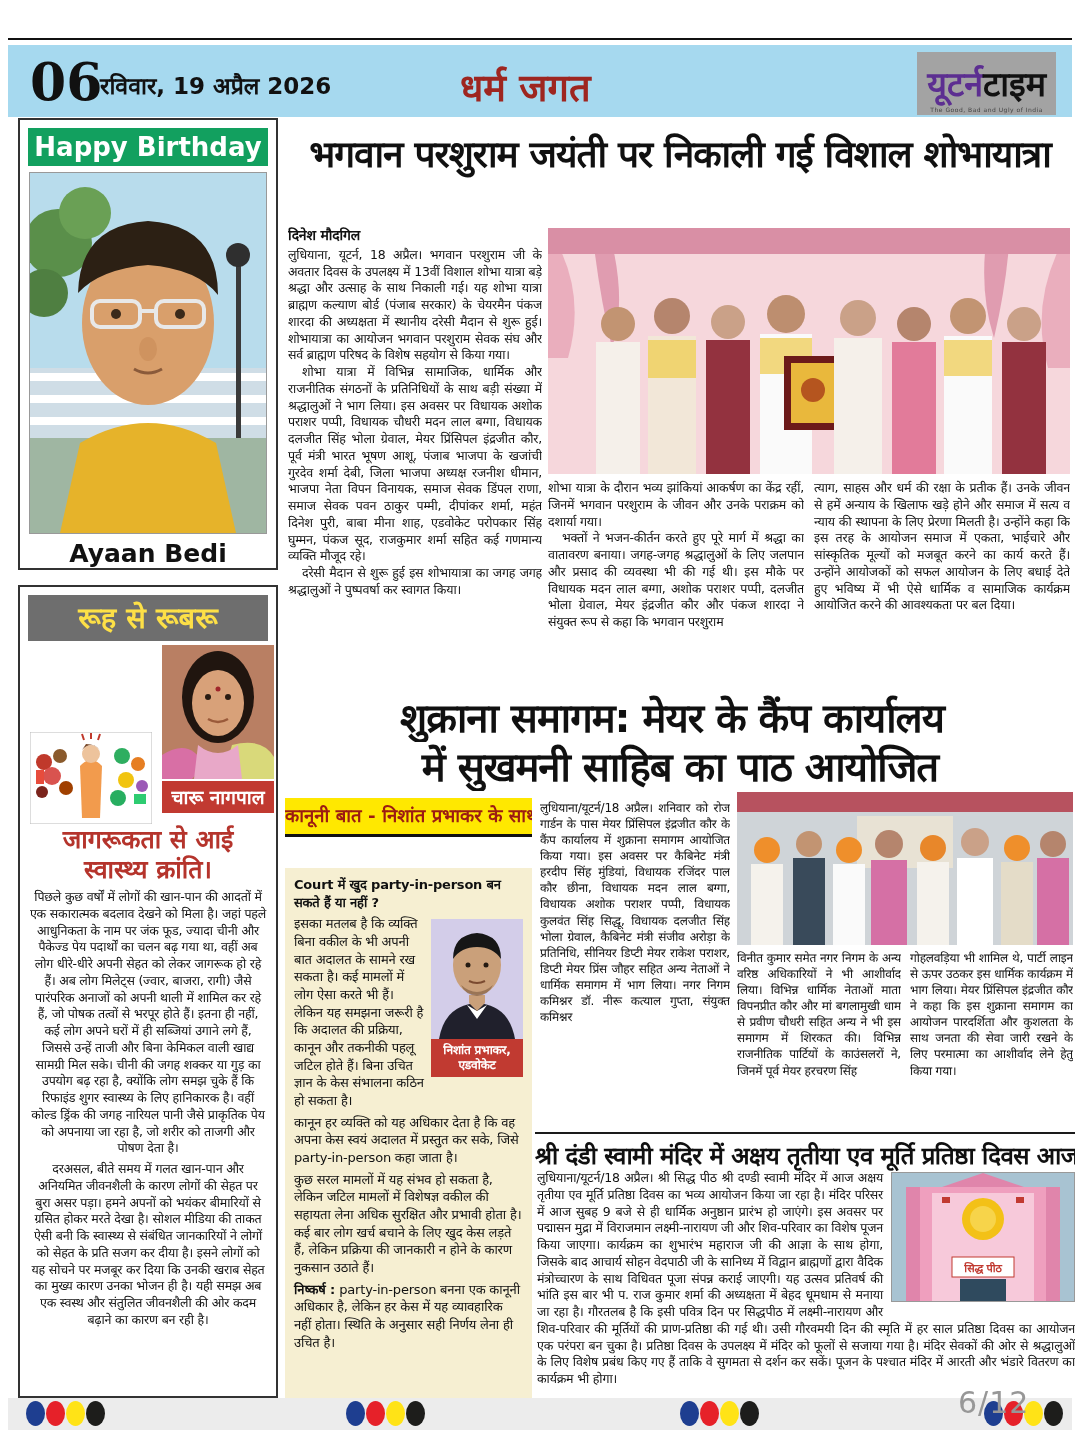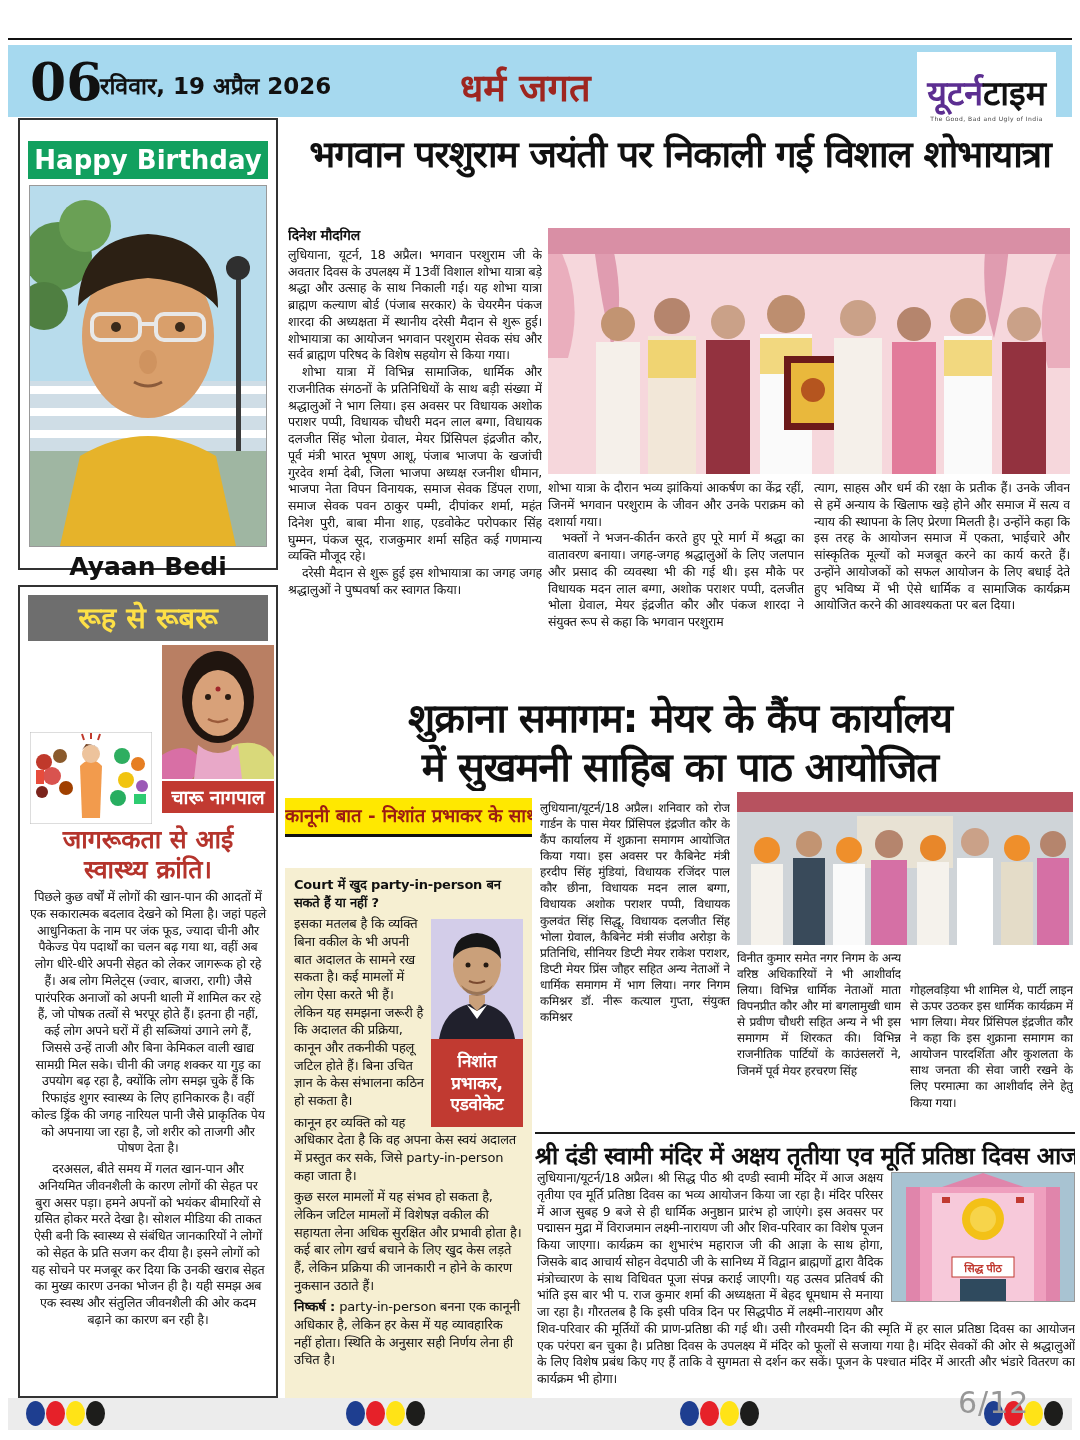--- a/index.html
+++ b/index.html
@@ -4,21 +4,21 @@
 <style>
   html,body{margin:0;padding:0;background:#fff;}
   #page{position:relative;width:1080px;height:1440px;background:#fff;font-family:"DejaVu Sans",sans-serif;overflow:hidden;}
   .abs{position:absolute;}
   .topline{border-top:2px solid #111;}
   
   .hdrband{background:#a6d9ef;}
   .pgnum{font-family:"DejaVu Serif",serif;font-weight:bold;font-size:52px;color:#111;line-height:1;}
   .hdate{font-size:23px;font-weight:bold;color:#111;}
   .sectitle{font-size:38px;font-weight:bold;color:#9e2620;}
-  .logobox{background:#ffffff;text-align:center;padding:17px 10px 2px;}
+  .logobox{background:#a3a3a3;text-align:center;padding:8px 10px 2px;}
   .logo1{color:#5c2e91;font-weight:bold;font-size:34px;}
   .logo2{color:#111;font-weight:bold;font-size:34px;}
   .logotag{font-size:6px;color:#444;letter-spacing:.5px;}
   
   .box{border:2px solid #333;background:#fff;}
   .greenhdr{background:#12a05f;color:#fff;font-weight:bold;font-size:26px;text-align:center;line-height:38px;}
   .grayhdr{background:#6e6e6e;color:#fde047;font-weight:bold;font-size:29px;text-align:center;line-height:46px;}
   .capname{font-weight:bold;font-size:25px;color:#111;text-align:center;}
   .redcap{background:#c13a31;color:#fff;font-weight:bold;text-align:center;}
   .redhead{color:#b5342c;font-weight:bold;font-size:25px;text-align:center;line-height:1.2;}
@@ -31,21 +31,21 @@
   .h2a{font-size:40px;letter-spacing:-1px;line-height:1.18;}
   .h3a{font-size:24px;letter-spacing:-.5px;}
   .redband{background:#b03833;color:#fff;font-weight:bold;font-size:18px;text-align:center;line-height:30px;white-space:nowrap;overflow:hidden;}
   .byline{font-weight:bold;font-size:14px;margin:0 0 2px 0;}
   
   .lglhdr{background:#ffe800;color:#9c1b12;font-weight:bold;font-size:18.5px;text-align:center;line-height:36px;border-bottom:3px solid #111;white-space:nowrap;overflow:hidden;}
   .lglbody{background:#f6efd2;font-size:13px;line-height:1.36;letter-spacing:-.2px;color:#111;padding:8px 9px;overflow:hidden;}
   .lglq{font-weight:bold;margin:0 0 4px 0;}
   .lglp{margin:0 0 4px 0;}
   .advwrap{float:right;width:92px;margin:4px 0 4px 7px;}
-  .advcap{font-size:17px;line-height:1.25;padding:12px 2px;}
+  .advcap{font-size:12px;line-height:1.25;padding:4px 2px;}
   
   .footband{background:#ececec;}
   .dot{display:inline-block;width:19px;height:25px;border-radius:50%;margin-right:1px;vertical-align:middle;}
   .pgind{font-size:30px;color:#979797;letter-spacing:1px;}
   .sep{border-top:2px solid #1a1a1a;}
   svg{display:block;}
 </style>
 </head>
 <body>
 
@@ -57,21 +57,21 @@
     <div class="abs pgnum" style="left:22px;top:11px;">06</div>
     <div class="abs hdate" style="left:92px;top:24px;">रविवार, 19 अप्रैल 2026</div>
     <div class="abs sectitle" style="left:452px;top:15px;">धर्म जगत</div>
     <div class="abs logobox" style="right:16px;top:7px;">
       <span class="logo1">यूटर्न</span><span class="logo2">टाइम</span>
       <div class="logotag">The Good, Bad and Ugly of India</div>
     </div>
   </div>
 
   <div class="abs box" style="left:18px;top:118px;width:256px;height:448px;">
-    <div class="greenhdr" style="margin:21px 8px 6px;height:38px;">Happy Birthday</div>
+    <div class="greenhdr" style="margin:8px 8px 6px;height:38px;">Happy Birthday</div>
     <svg width="236" height="360" viewBox="0 0 236 360" style="margin:0 auto;border:1px solid #999;">
       <rect width="236" height="360" fill="#b8dcec"></rect>
       <circle cx="28" cy="70" r="34" fill="#5a8f4a"></circle>
         <circle cx="55" cy="40" r="26" fill="#6aa055"></circle>
         <circle cx="14" cy="120" r="24" fill="#4f7f41"></circle>
       <rect x="0" y="195" width="236" height="70" fill="#cfdde6"></rect>
       <rect x="0" y="200" width="236" height="8" fill="#ffffff"></rect>
         <rect x="0" y="222" width="236" height="8" fill="#ffffff"></rect>
         <rect x="0" y="244" width="236" height="8" fill="#ffffff"></rect>
       <rect x="206" y="90" width="5" height="180" fill="#3a3a3a"></rect>
@@ -173,21 +173,21 @@
     <p class="ind">दरेसी मैदान से शुरू हुई इस शोभायात्रा का जगह जगह श्रद्धालुओं ने पुष्पवर्षा कर स्वागत किया।</p>
   </div>
   <div class="abs bodytxt" style="left:548px;top:480px;width:256px;height:212px;">
     <p class="noind">शोभा यात्रा के दौरान भव्य झांकियां आकर्षण का केंद्र रहीं, जिनमें भगवान परशुराम के जीवन और उनके पराक्रम को दशार्या गया।</p>
     <p class="ind">भक्तों ने भजन-कीर्तन करते हुए पूरे मार्ग में श्रद्धा का वातावरण बनाया। जगह-जगह श्रद्धालुओं के लिए जलपान और प्रसाद की व्यवस्था भी की गई थी। इस मौके पर विधायक मदन लाल बग्गा, अशोक पराशर पप्पी, दलजीत भोला ग्रेवाल, मेयर इंद्रजीत कौर और पंकज शारदा ने संयुक्त रूप से कहा कि भगवान परशुराम</p>
   </div>
   <div class="abs bodytxt" style="left:814px;top:480px;width:256px;height:212px;">
     <p class="noind">त्याग, साहस और धर्म की रक्षा के प्रतीक हैं। उनके जीवन से हमें अन्याय के खिलाफ खड़े होने और समाज में सत्य व न्याय की स्थापना के लिए प्रेरणा मिलती है। उन्होंने कहा कि इस तरह के आयोजन समाज में एकता, भाईचारे और सांस्कृतिक मूल्यों को मजबूत करने का कार्य करते हैं। उन्होंने आयोजकों को सफल आयोजन के लिए बधाई देते हुए भविष्य में भी ऐसे धार्मिक व सामाजिक कार्यक्रम आयोजित करने की आवश्यकता पर बल दिया।</p>
   </div>
 
-  <div class="abs hl h2a" style="left:285px;top:695px;width:790px;">शुक्राना समागम: मेयर के कैंप कार्यालय</div>
+  <div class="abs hl h2a" style="left:277px;top:695px;width:790px;">शुक्राना समागम: मेयर के कैंप कार्यालय</div>
   <div class="abs hl h2a" style="left:285px;top:744px;width:790px;">में सुखमनी साहिब का पाठ आयोजित</div>
 
   <div class="abs" style="left:285px;top:798px;width:247px;height:598px;">
     <div class="lglhdr">कानूनी बात - निशांत प्रभाकर के साथ</div>
     <div class="lglbody" style="height:541px;margin-top:31px;">
       <p class="lglq">Court में खुद party-in-person बन सकते हैं या नहीं ?</p>
       <div class="advwrap">
         <svg width="92" height="120" viewBox="0 0 92 120">
           <rect width="92" height="120" fill="#d3cde9"></rect>
           <path d="M8 120 Q14 86 46 84 Q78 86 84 120 Z" fill="#20202c"></path>
@@ -233,21 +233,21 @@
     <circle cx="316" cy="52" r="13" fill="#b5856d"></circle>
       <rect x="300" y="66" width="32" height="87" fill="#d570a5"></rect>
   </svg>
 
   <div class="abs bodytxt" style="left:540px;top:800px;width:190px;height:330px;font-size:12px;">
     <p class="noind">लुधियाना/यूटर्न/18 अप्रैल। शनिवार को रोज गार्डन के पास मेयर प्रिंसिपल इंद्रजीत कौर के कैंप कार्यालय में शुक्राना समागम आयोजित किया गया। इस अवसर पर कैबिनेट मंत्री हरदीप सिंह मुंडियां, विधायक रजिंदर पाल कौर छीना, विधायक मदन लाल बग्गा, विधायक अशोक पराशर पप्पी, विधायक कुलवंत सिंह सिद्धू, विधायक दलजीत सिंह भोला ग्रेवाल, कैबिनेट मंत्री संजीव अरोड़ा के प्रतिनिधि, सीनियर डिप्टी मेयर राकेश पराशर, डिप्टी मेयर प्रिंस जौहर सहित अन्य नेताओं ने धार्मिक समागम में भाग लिया। नगर निगम कमिश्नर डॉ. नीरू कत्याल गुप्ता, संयुक्त कमिश्नर</p>
   </div>
   <div class="abs bodytxt" style="left:737px;top:950px;width:164px;height:180px;font-size:12px;">
     <p class="noind">विनीत कुमार समेत नगर निगम के अन्य वरिष्ठ अधिकारियों ने भी आशीर्वाद लिया। विभिन्न धार्मिक नेताओं माता विपनप्रीत कौर और मां बगलामुखी धाम से प्रवीण चौधरी सहित अन्य ने भी इस समागम में शिरकत की। विभिन्न राजनीतिक पार्टियों के काउंसलरों ने, जिनमें पूर्व मेयर हरचरण सिंह</p>
   </div>
-  <div class="abs bodytxt" style="left:910px;top:950px;width:163px;height:180px;font-size:12px;margin-top:32px;">
+  <div class="abs bodytxt" style="left:910px;top:950px;width:163px;height:180px;font-size:12px;">
     <p class="noind">गोहलवड़िया भी शामिल थे, पार्टी लाइन से ऊपर उठकर इस धार्मिक कार्यक्रम में भाग लिया। मेयर प्रिंसिपल इंद्रजीत कौर ने कहा कि इस शुक्राना समागम का आयोजन पारदर्शिता और कुशलता के साथ जनता की सेवा जारी रखने के लिए परमात्मा का आशीर्वाद लेने हेतु किया गया।</p>
   </div>
 
   <div class="abs sep" style="left:535px;top:1132px;width:540px;"></div>
   <div class="abs hl h3a" style="left:535px;top:1138px;width:540px;">श्री दंडी स्वामी मंदिर में अक्षय तृतीया एव मूर्ति प्रतिष्ठा दिवस आज</div>
   <div class="abs bodytxt" style="left:537px;top:1170px;width:538px;height:224px;">
     <svg width="182" height="128" viewBox="0 0 182 128" style="float:right;margin:2px 0 4px 8px;border:1px solid #999;">
       <rect width="182" height="128" fill="#a8c3d2"></rect>
       <rect x="14" y="14" width="154" height="114" fill="#ef9fbe"></rect>
       <polygon points="50,14 91,0 132,14" fill="#e085ab"></polygon>

